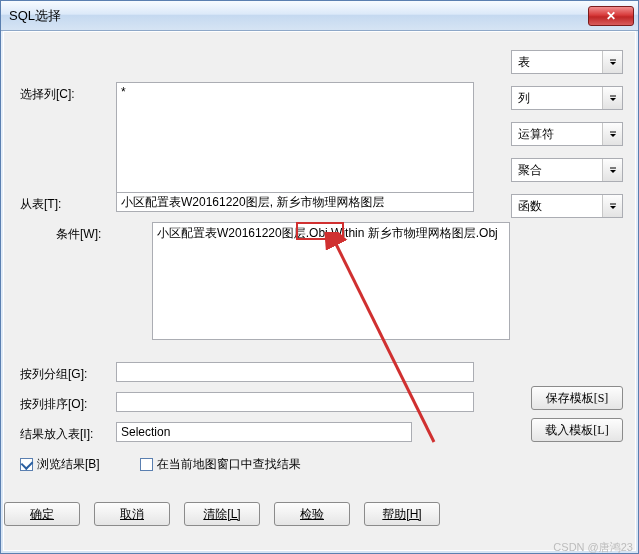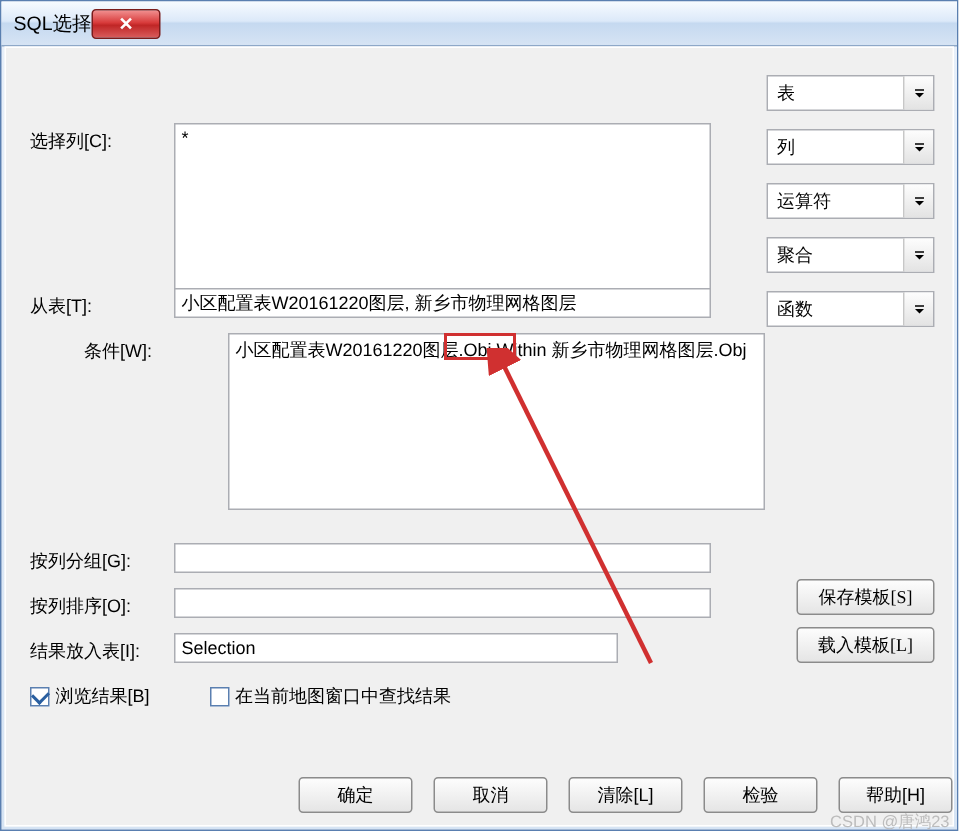--- a/index.html
+++ b/index.html
@@ -18,20 +18,21 @@
     display: flex;
     flex-direction: column;
     position: relative;
   }
   .titlebar {
     height: 30px;
     background: linear-gradient(#f7fbff, #dce9f9 45%, #c5d9f0 50%, #d6e4f4);
     border-bottom: 1px solid #8ea8c8;
     display: flex;
     align-items: center;
+    justify-content: space-between;
     padding: 0 4px 0 8px;
     color: #000;
   }
   .titlebar .title { font-size: 13px; }
   .closebtn {
     width: 46px; height: 20px;
     background: linear-gradient(#f18f8f, #d83b3b 45%, #c02626 55%, #d85c5c);
     border: 1px solid #7a1c1c;
     border-radius: 3px;
     color: #fff;
@@ -97,22 +98,22 @@
     border: 1px solid #8b8b8b;
     border-radius: 3px;
     display: inline-flex; align-items: center; justify-content: center;
     padding: 0 10px;
     color:#000;
   }
   .sidebtns {
     position:absolute; right:12px; display:flex; flex-direction:column; gap:8px;font-family:Liberation Serif, serif;
   }
   .bottombar {
-    position:absolute; left:0; right:0; bottom:8px;
-    display:flex; justify-content:flex-end; gap:14px;
+    position:absolute; left:0; right:0; bottom:24px;
+    display:flex; justify-content:flex-start; gap:14px;text-decoration:underline;
   }
   .checkbox {
     width:13px; height:13px; border:1px solid #5a7fb0; background:#fff; display:inline-flex;
     align-items:center; justify-content:center; margin-right:4px; vertical-align:middle;
   }
   .checkbox.checked::after {
     content:""; width:8px;height:6px;border-left:2px solid #2a5fa0;border-bottom:2px solid #2a5fa0;
     transform: rotate(-45deg) translate(1px,-1px);
   }
   .arrow-ann {

